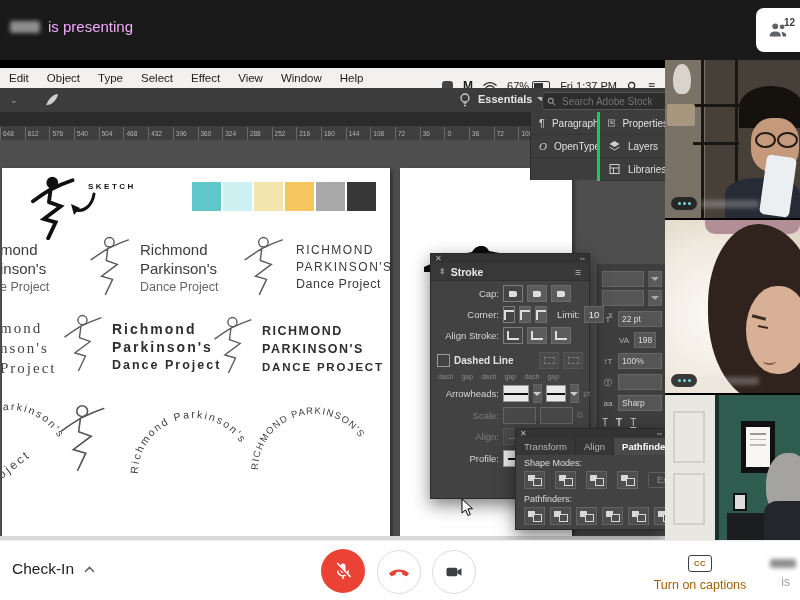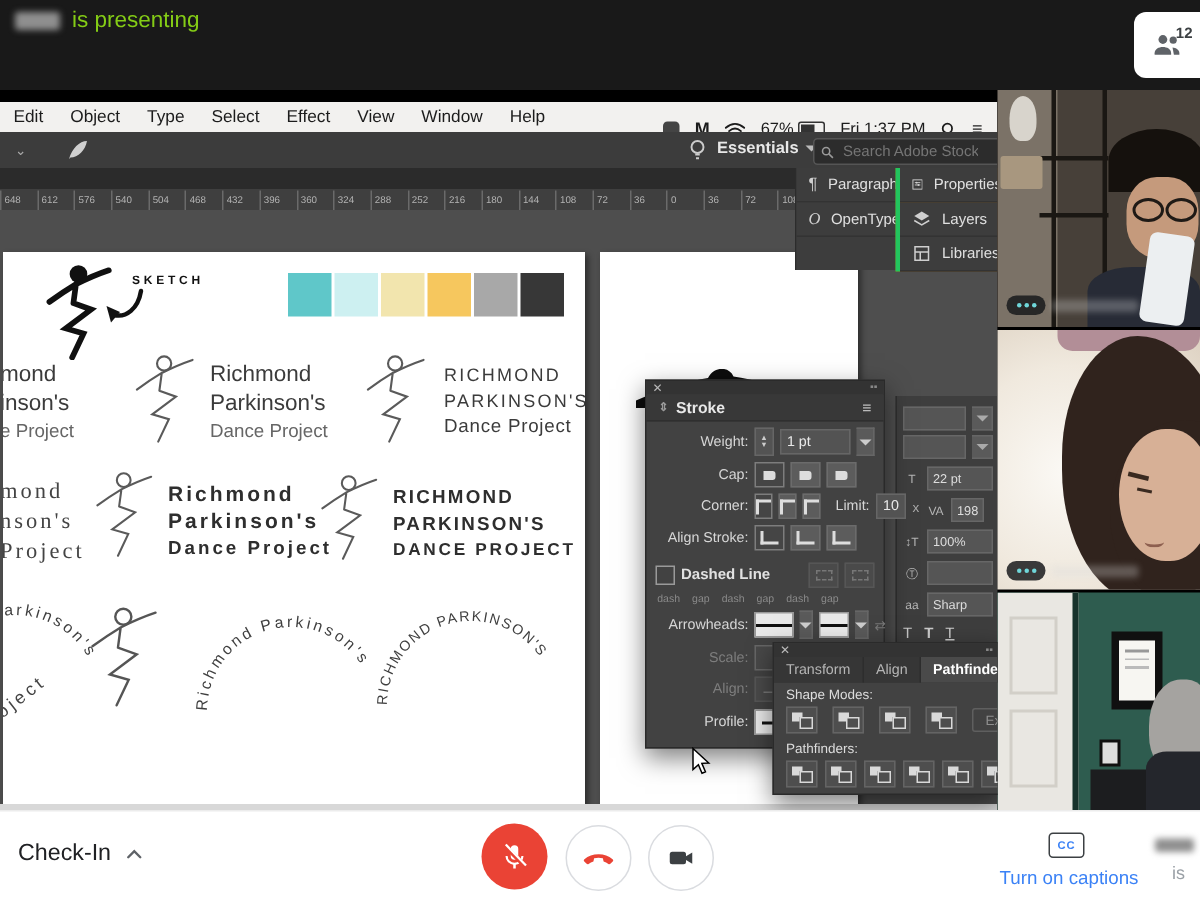--- a/index.html
+++ b/index.html
@@ -1,20 +1,20 @@
 <!DOCTYPE html>
 <html><head>
 <meta charset="utf-8">
 <style>
   html,body{margin:0;padding:0;background:#000;font-family:"Liberation Sans",sans-serif;}
   #screen{position:relative;width:800px;height:600px;overflow:hidden;background:#111;}
   .abs{position:absolute;}
   
   #topbar{left:0;top:0;width:800px;height:60px;background:#191919;}
-  .presenting{left:10px;top:5px;display:flex;align-items:center;gap:8px;color:#84cc16;font-size:15px;text-align:right;}
+  .presenting{left:10px;top:18px;display:flex;align-items:center;gap:8px;color:#f0abfc;font-size:15px;text-align:right;}
   .blurbar{display:inline-block;background:#8f8f8f;border-radius:2px;filter:blur(2px);}
   .p-chip{right:46px;top:8px;height:44px;background:#0b0b0b;border-radius:8px;display:flex;align-items:center;gap:8px;padding:0 12px 0 5px;}
   .avatar{width:34px;height:34px;border-radius:50%;background:radial-gradient(circle at 42% 38%, #d9d4cb 0%, #a9a49b 45%, #6f6a62 100%);}
   .p-chip .l2{color:#e8eaed;font-size:12px;}
   .cnt-chip{right:0;top:8px;width:44px;height:44px;background:#fff;border-radius:8px 0 0 8px;display:flex;align-items:center;justify-content:center;}
   .cnt-chip .num{font-size:10px;color:#3c4043;position:absolute;top:9px;right:5px;font-weight:bold;}
   
   #share{left:0;top:60px;width:665px;height:480px;background:#4e4e4e;overflow:hidden;}
   #macblack{left:0;top:0;width:665px;height:8px;background:#000;}
   #macbar{left:0;top:8px;width:665px;height:20px;background:#f2f1ef;display:flex;align-items:center;font-size:11.5px;color:#1c1c1c;}
@@ -83,21 +83,21 @@
   .audiopill{position:absolute;left:6px;bottom:8px;width:26px;height:13px;background:rgba(25,26,28,.85);border-radius:7px;display:flex;align-items:center;justify-content:center;gap:2px;}
   .audiopill i{width:3px;height:3px;border-radius:50%;background:#6fd6d9;display:block;}
   .nameblur{position:absolute;left:36px;bottom:10px;height:8px;width:58px;background:rgba(220,220,220,.3);filter:blur(2px);border-radius:2px;}
   
   #botbar{left:0;top:540px;width:800px;height:60px;background:#fff;border-top:1px solid #ececec;}
   .room{left:12px;top:19px;display:flex;align-items:center;gap:10px;font-size:15.5px;color:#202124;}
   .cbtn{border-radius:50%;display:flex;align-items:center;justify-content:center;}
   .mic{left:321px;top:8px;width:44px;height:44px;background:#ea4335;}
   .hang{left:377px;top:9px;width:42px;height:42px;background:#fff;border:1px solid #dadce0;}
   .cam{left:432px;top:9px;width:42px;height:42px;background:#fff;border:1px solid #dadce0;}
-  .captions{left:652px;top:14px;width:96px;text-align:right;color:#3b82f6;margin-left:11px;}
+  .captions{left:652px;top:14px;width:96px;text-align:center;color:#a16207;}
   .ccbox{width:22px;height:15px;border:1.5px solid #3c4043;border-radius:3px;font-size:7.5px;font-weight:bold;display:flex;align-items:center;justify-content:center;margin:0 auto 6px auto;letter-spacing:.5px;}
   .corner-note{right:4px;top:16px;text-align:right;color:#9aa0a6;font-size:12px;}
 </style>
 </head>
 <body>
 
 <svg width="0" height="0" style="position:absolute">
   <symbol id="dancer" viewBox="0 0 56 76">
     <circle cx="26" cy="8" r="6" fill="none" stroke="currentColor" stroke-width="1.8"></circle>
     <path d="M3,30 Q14,22 24,16 M24,16 Q38,9 50,5 M24,16 L22,31 M22,31 L36,36 L16,51 L30,55 L21,74" fill="none" stroke="currentColor" stroke-width="1.8" stroke-linecap="round"></path>
@@ -394,28 +394,20 @@
       <div class="pstrip">
         <span class="x">✕</span>
         <span class="dots">▪▪</span>
       </div>
       <div class="ptitle">
         <span style="color:#9a9a9a;font-size:8px;">⇕</span>
         <span>Stroke</span>
         <span class="menu">≡</span>
       </div>
       <div class="prow">
-        <span class="plabel">Weight:</span>
-        <span class="step">▲<br>▼</span>
-        <span class="dd" style="width:46px;">1 pt</span>
-        <span class="ddc">
-            <span class="caret" style="border-top-color:#ccc;"></span>
-          </span>
-      </div>
-      <div class="prow">
         <span class="plabel">Cap:</span>
         <span class="b17 sel g-cap">
             <i></i>
           </span>
         <span class="b17 g-cap">
             <i></i>
           </span>
         <span class="b17 g-cap">
             <i></i>
           </span>

